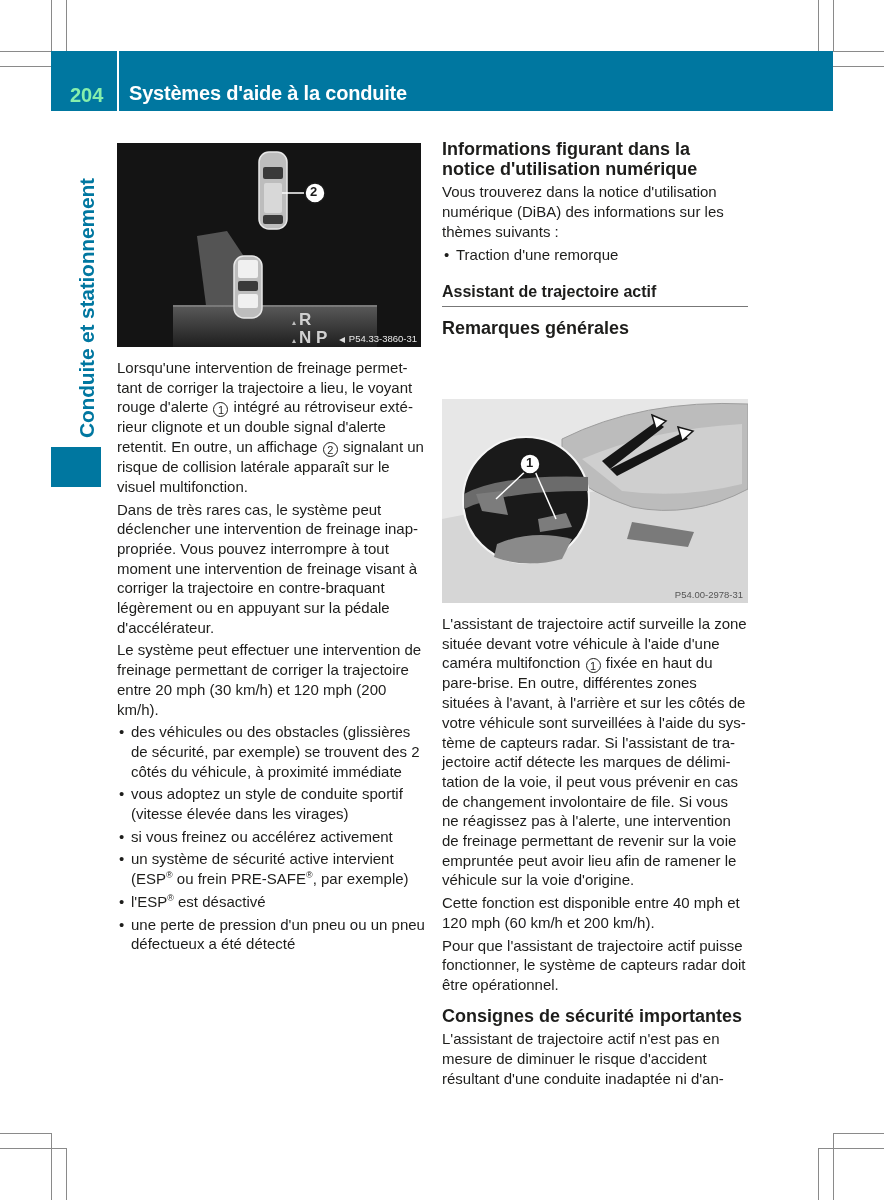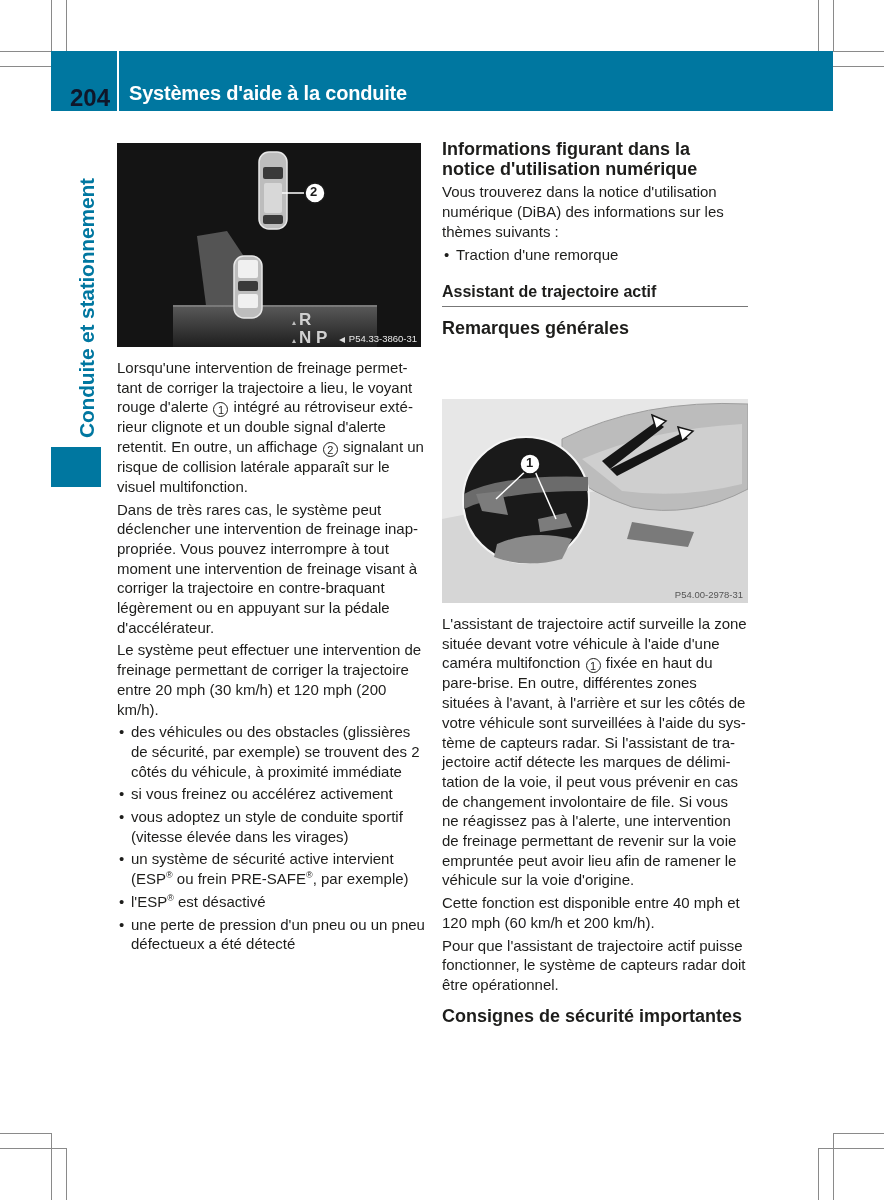--- a/index.html
+++ b/index.html
@@ -4,21 +4,21 @@
 <style>
   html, body { margin: 0; padding: 0; background: #ffffff; }
   body { width: 884px; height: 1200px; position: relative; overflow: hidden;
          font-family: "Liberation Sans", "DejaVu Sans", sans-serif; color: #1d1d1b; }
 
   
   .crop { position: absolute; background: #8a8a8a; }
 
   
   .header { position: absolute; left: 51px; top: 51px; width: 782px; height: 60px; background: #0077a0; }
-  .header .page-num { position: absolute; left: 19px; top: 33px; font-size: 24px; font-weight: bold; color: #0f172a; }
+  .header .page-num { position: absolute; left: 19px; top: 33px; font-size: 20px; font-weight: bold; color: #86efac; }
   .header .divider { position: absolute; left: 66px; top: 0; width: 2px; height: 60px; background: #ffffff; }
   .header .title { position: absolute; left: 78px; top: 31px; font-size: 20px; font-weight: bold; color: #fff; letter-spacing: -0.2px; }
 
   
   .side-label { position: absolute; left: 75px; top: 438px; transform-origin: 0 0; transform: rotate(-90deg);
                 font-size: 21px; font-weight: bold; color: #0077a0; white-space: nowrap; letter-spacing: -0.2px; }
   .side-block { position: absolute; left: 51px; top: 447px; width: 50px; height: 40px; background: #0077a0; }
 
   
   .col { position: absolute; font-size: 15px; line-height: 19.7px; color: #1d1d1b; }
@@ -143,22 +143,22 @@
   <span style="position:absolute;left:84px;top:56px;font-size:13px;font-weight:bold;color:#1a1a1a;">1</span>
   <span class="label">P54.00-2978-31</span>
 </div>
 
 <div class="col col-left">
   <p><span>Lorsqu'une intervention de freinage permet­tant de corriger la trajectoire a lieu, le voyant rouge d'alerte </span><span class="circ">1</span><span> intégré au rétroviseur exté­rieur clignote et un double signal d'alerte retentit. En outre, un affichage </span><span class="circ">2</span><span> signalant un risque de collision latérale apparaît sur le visuel multifonction.</span></p>
   <p>Dans de très rares cas, le système peut déclencher une intervention de freinage inap­propriée. Vous pouvez interrompre à tout moment une intervention de freinage visant à corriger la trajectoire en contre-braquant légèrement ou en appuyant sur la pédale d'accélérateur.</p>
   <p>Le système peut effectuer une intervention de freinage permettant de corriger la trajec­toire entre 20 mph (30 km/h) et 120 mph (200 km/h).</p>
   <ul>
     <li>des véhicules ou des obstacles (glissières de sécurité, par exemple) se trouvent des 2 côtés du véhicule, à proximité immédiate</li>
+    <li>vous adoptez un style de conduite sportif (vitesse élevée dans les virages)</li>
     <li>si vous freinez ou accélérez activement</li>
-    <li>vous adoptez un style de conduite sportif (vitesse élevée dans les virages)</li>
     <li><span>un système de sécurité active intervient (ESP</span><sup>®</sup><span> ou frein PRE-SAFE</span><sup>®</sup><span>, par exemple)</span></li>
     <li><span>l'ESP</span><sup>®</sup><span> est désactivé</span></li>
     <li>une perte de pression d'un pneu ou un pneu défectueux a été détecté</li>
   </ul>
 </div>
 
 <div class="col col-right">
   <h3>Informations figurant dans la notice d'uti­lisation numérique</h3>
   <p>Vous trouverez dans la notice d'utilisation numérique (DiBA) des informations sur les thèmes suivants :</p>
   <ul>
@@ -166,13 +166,14 @@
   </ul>
   <h2>Assistant de trajectoire actif</h2>
   <h3 class="h3-gap">Remarques générales</h3>
 </div>
 
 <div class="col" style="left:442px; top:614px; width:306px;">
   <p><span>L'assistant de trajectoire actif surveille la zone située devant votre véhicule à l'aide d'une caméra multifonction </span><span class="circ">1</span><span> fixée en haut du pare-brise. En outre, différentes zones situées à l'avant, à l'arrière et sur les côtés de votre véhicule sont surveillées à l'aide du sys­tème de capteurs radar. Si l'assistant de tra­jectoire actif détecte les marques de délimi­tation de la voie, il peut vous prévenir en cas de changement involontaire de file. Si vous ne réagissez pas à l'alerte, une intervention de freinage permettant de revenir sur la voie empruntée peut avoir lieu afin de ramener le véhicule sur la voie d'origine.</span></p>
   <p>Cette fonction est disponible entre 40 mph et 120 mph (60 km/h et 200 km/h).</p>
   <p>Pour que l'assistant de trajectoire actif puisse fonctionner, le système de capteurs radar doit être opérationnel.</p>
   <h3 class="h3-gap">Consignes de sécurité importantes</h3>
+  <p>L'assistant de trajectoire actif n'est pas en mesure de diminuer le risque d'accident résultant d'une conduite inadaptée ni d'an-</p>
 </div>
 
 </body></html>

